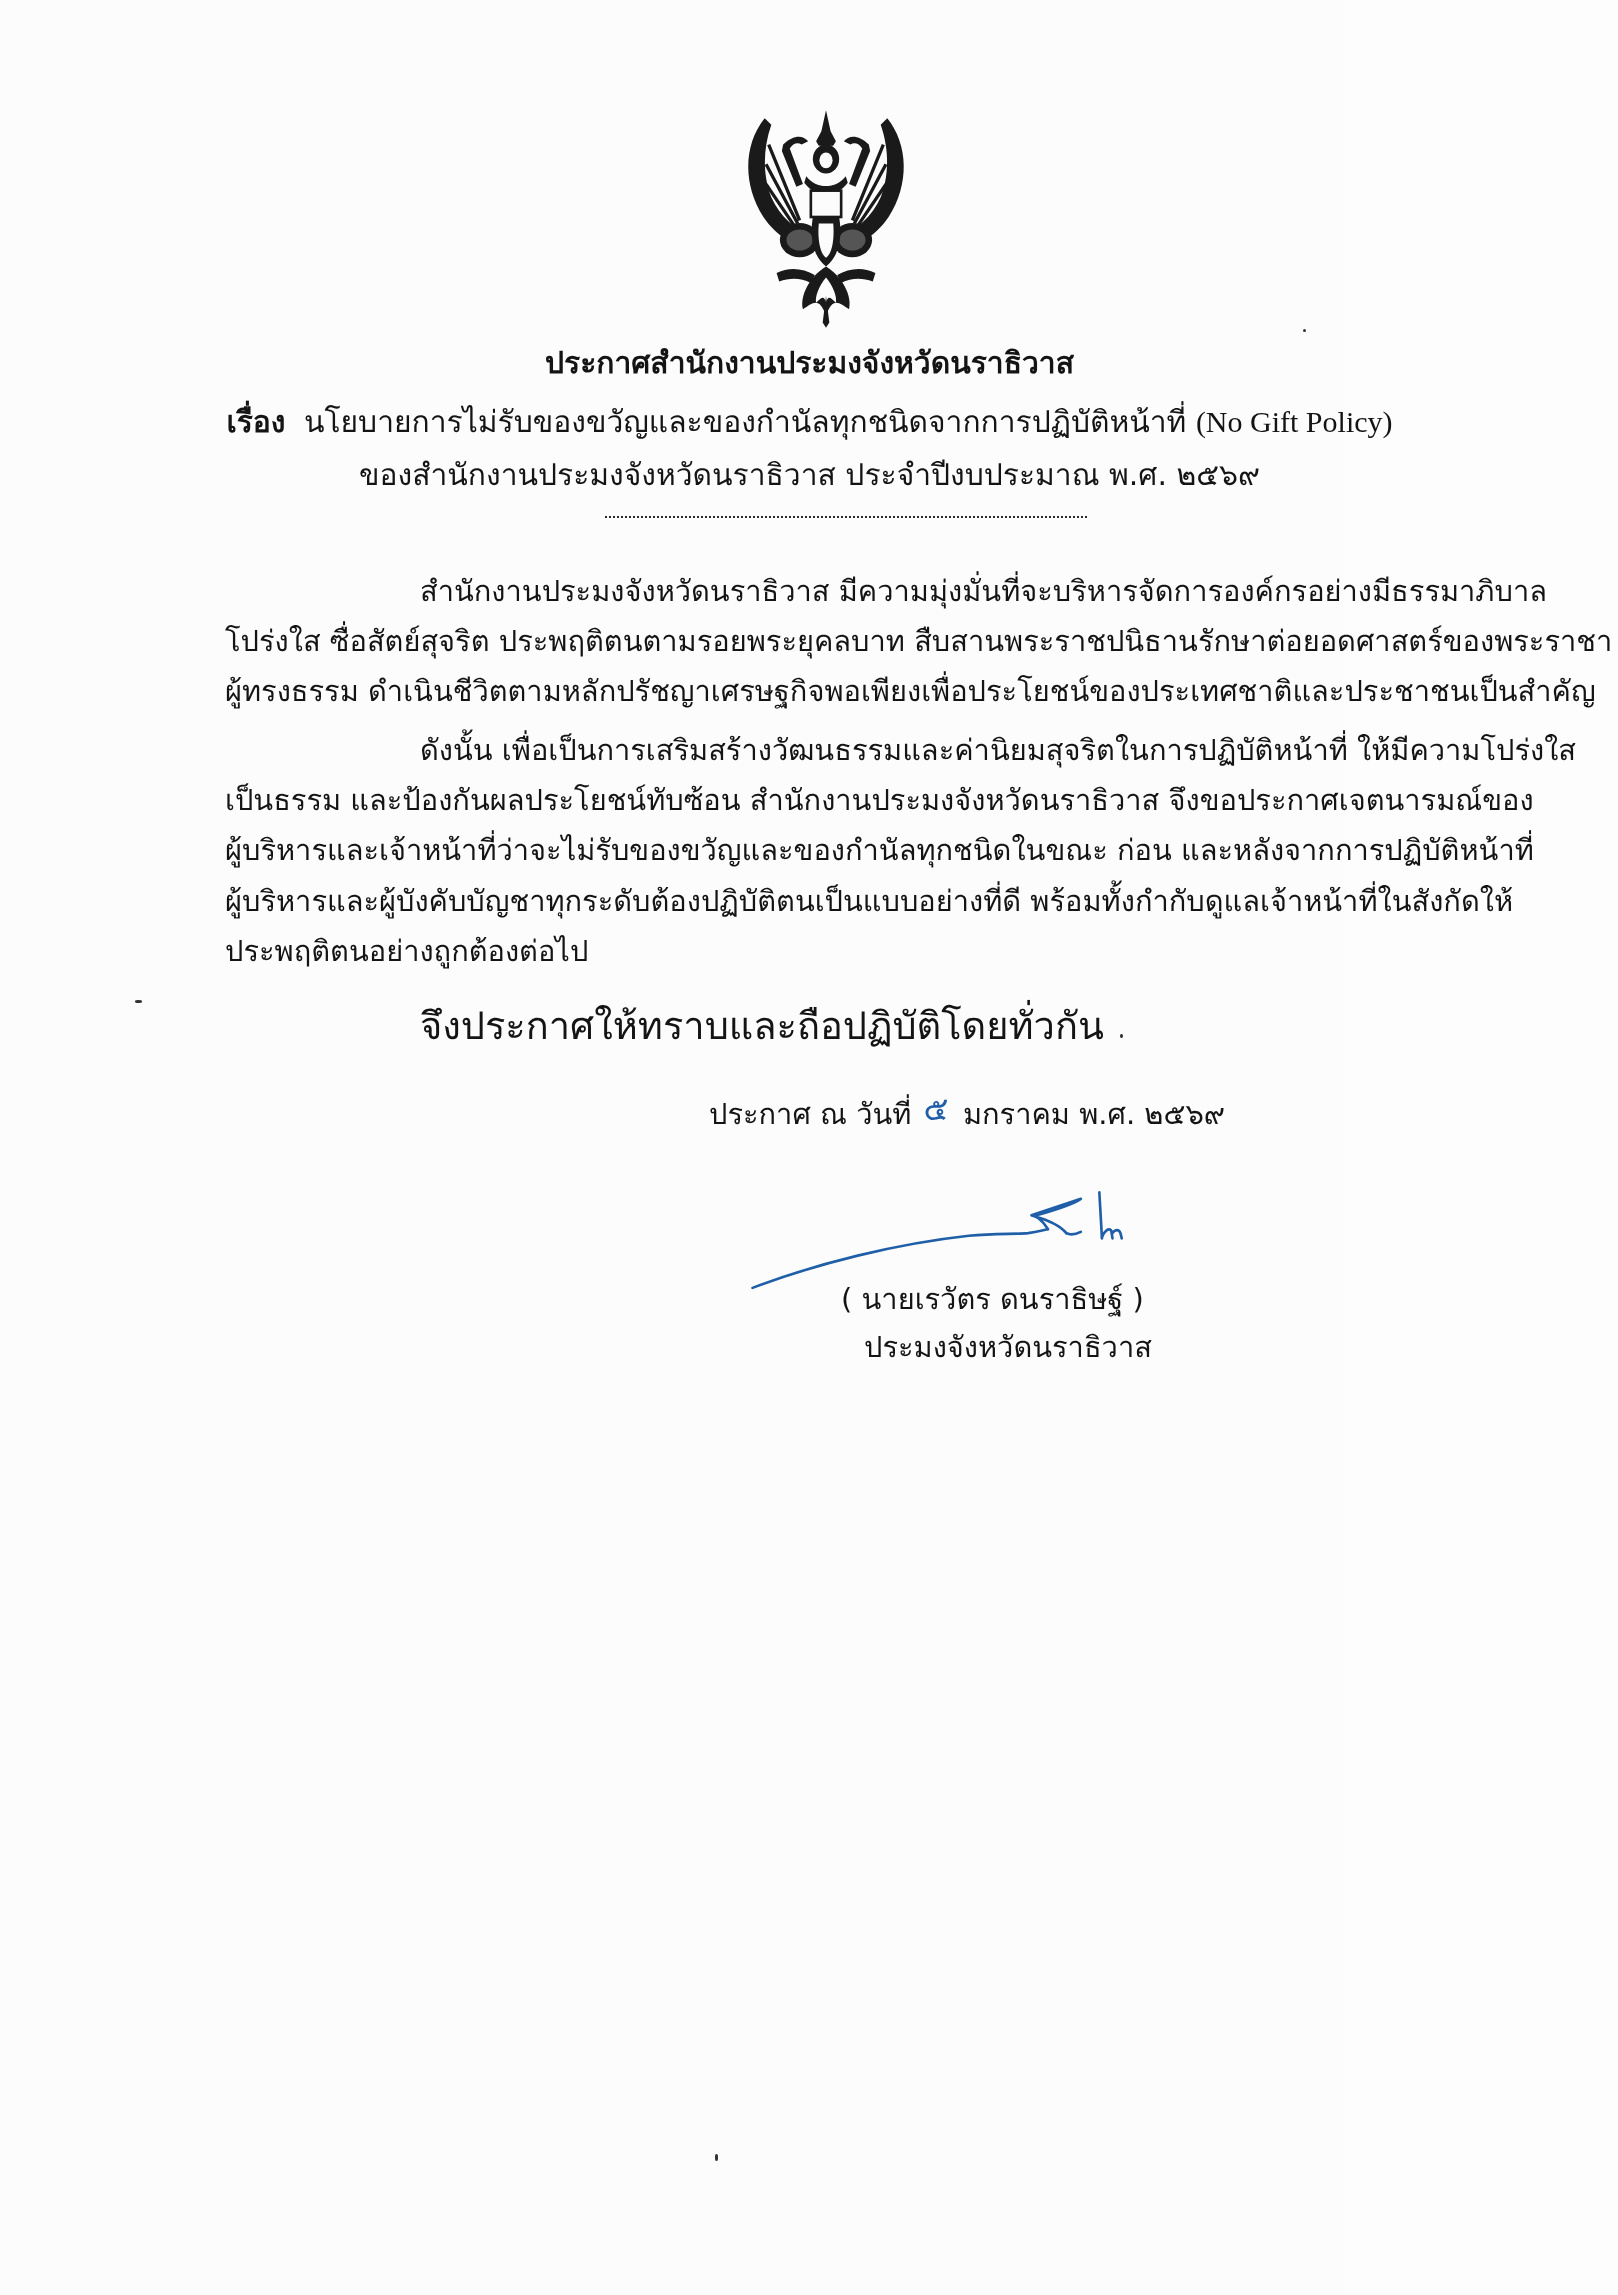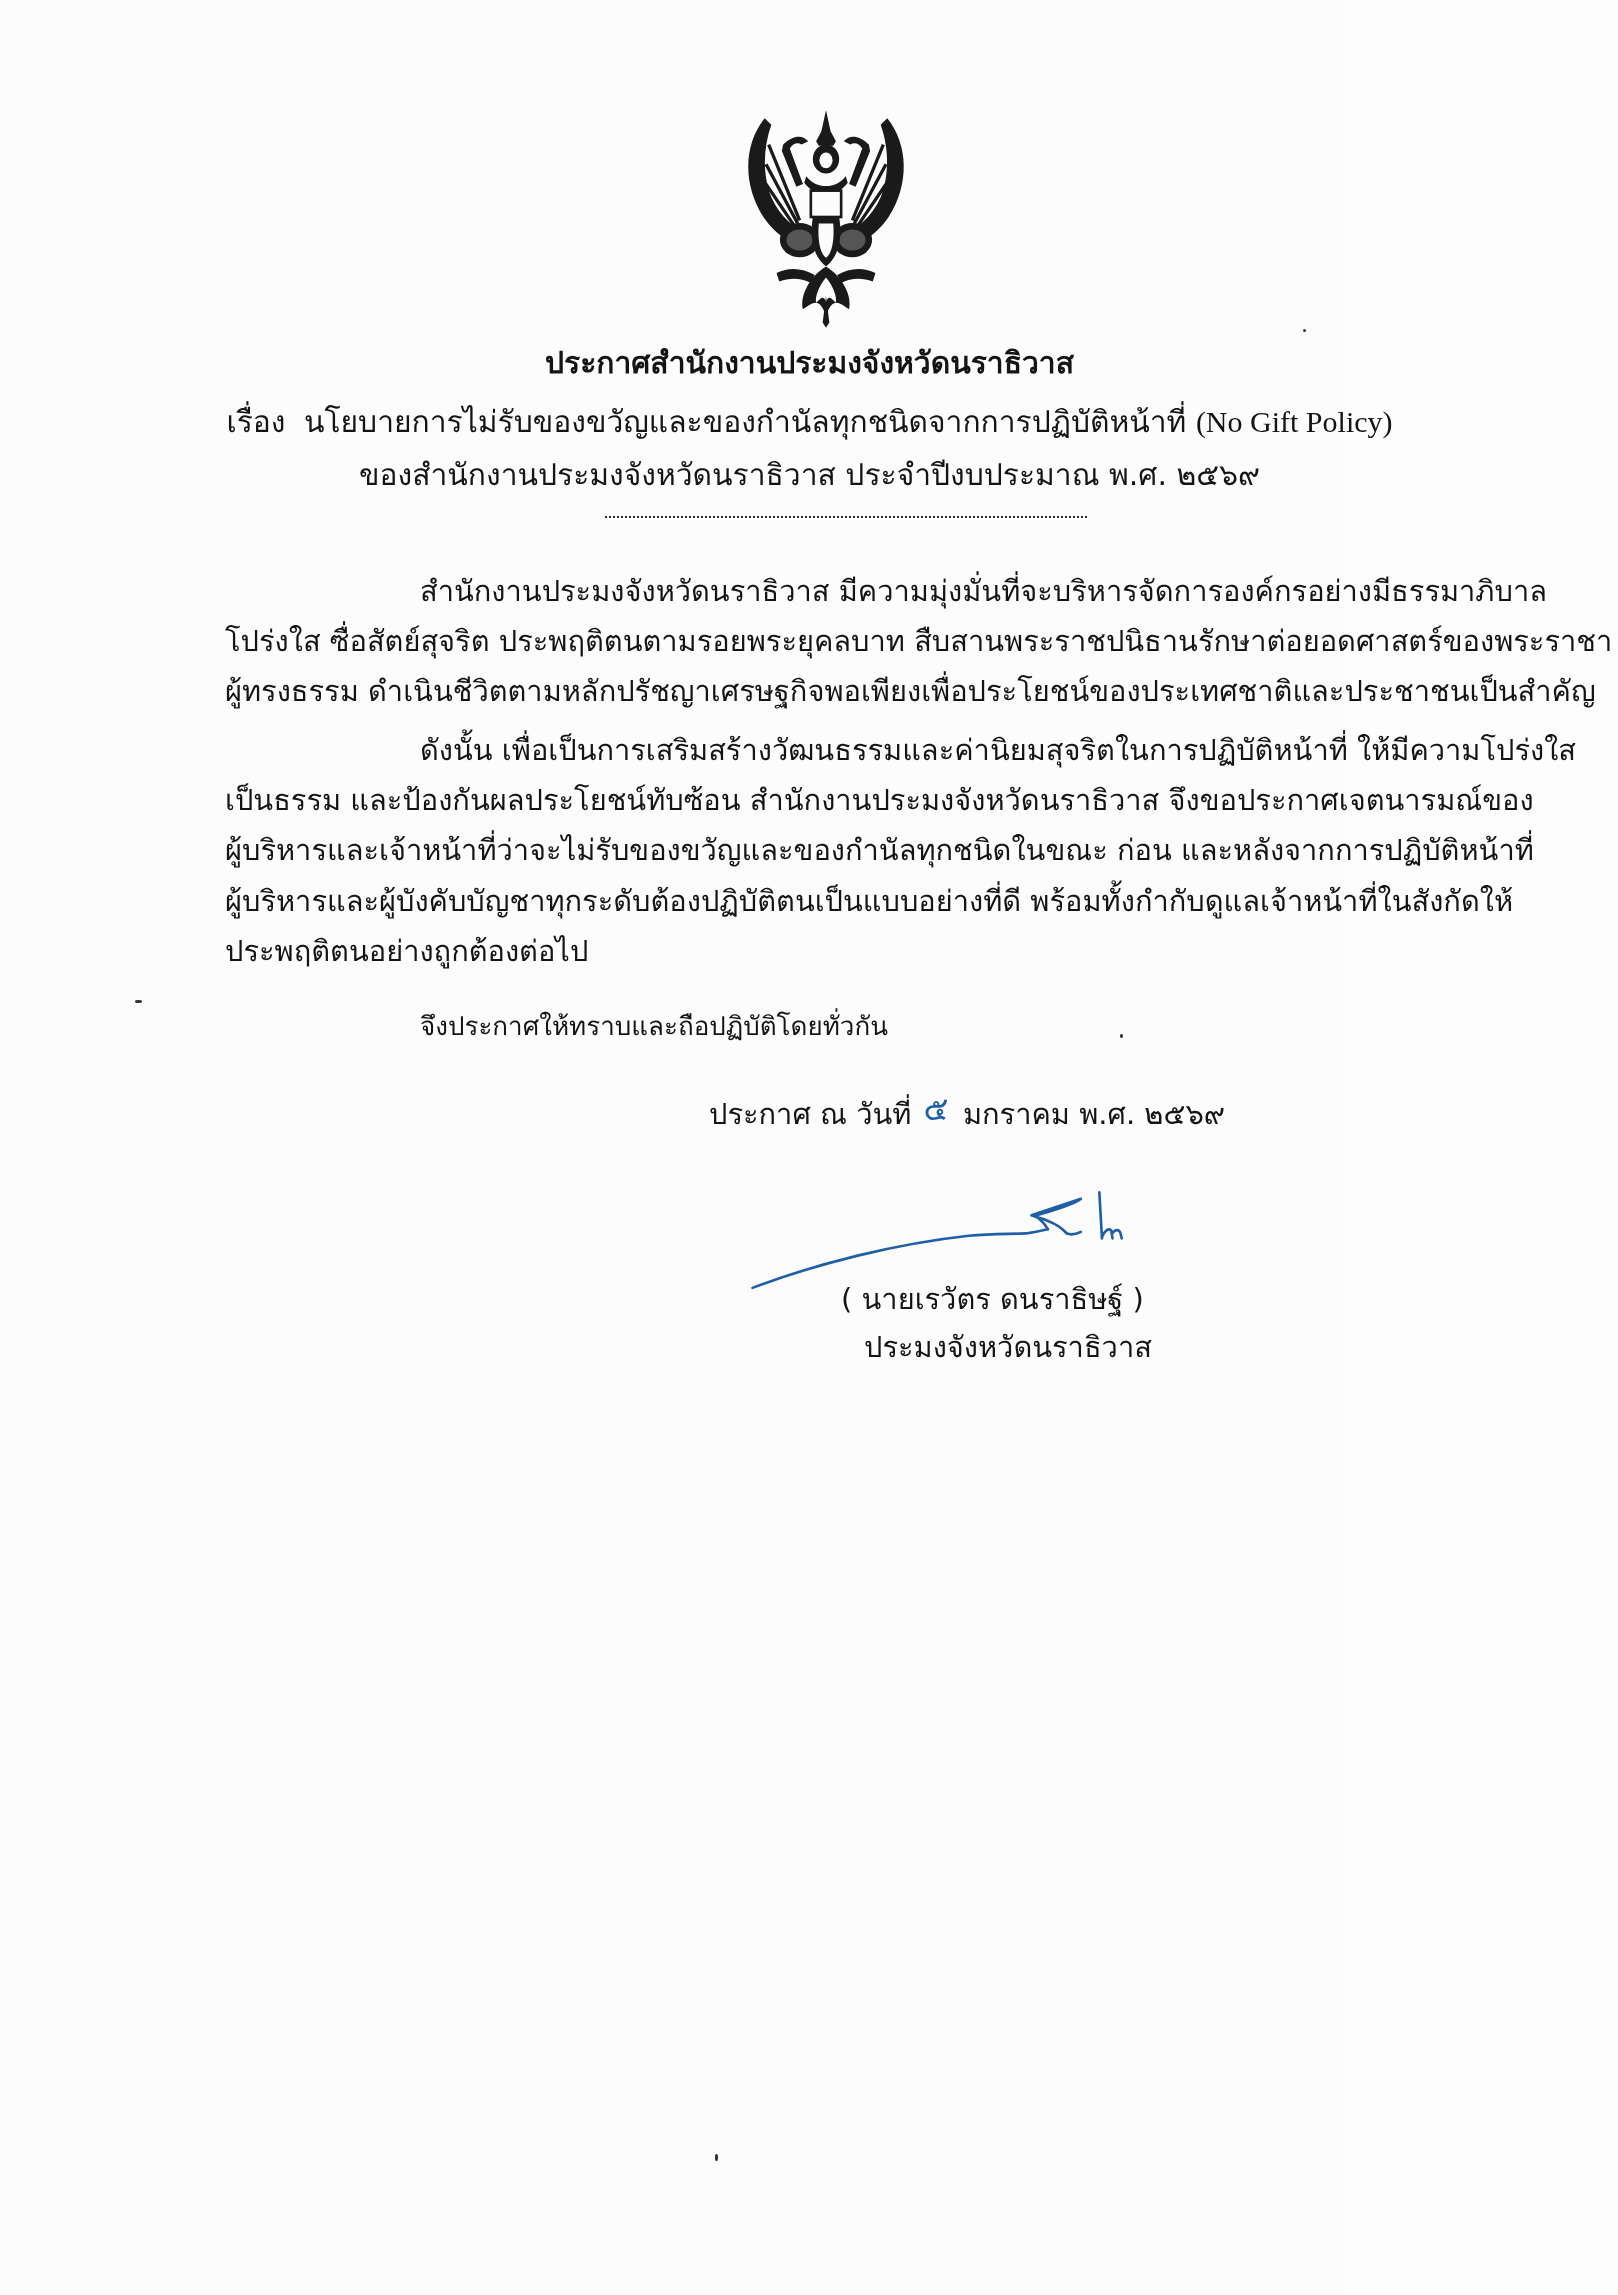--- a/index.html
+++ b/index.html
@@ -33,21 +33,21 @@
       position: absolute;
       left: 0;
       width: 1619px;
       text-align: center;
       white-space: nowrap;
       font-size: 30px;
       line-height: 40px;
     }
     .header-title { top: 343px; font-weight: bold; }
     .header-subject { top: 402px; }
-    .header-subject .subject-label { margin-right: 18.4px; }
+    .header-subject .subject-label { margin-right: 18.4px; font-weight: bold; }
     .header-subject .subject-en { font-family: Liberation Serif, serif; }
     .header-fiscal { top: 455px; }
     .dotted-rule {
       position: absolute;
       left: 605px;
       top: 516px;
       width: 482px;
       height: 0;
       border-top: 2.6px dotted #2a2a2a;
     }
@@ -67,21 +67,21 @@
       left: 420px;
       width: 1049px;
       text-align: justify;
       text-align-last: justify;
     }
     .para-line.last { text-align-last: left; }
     .closing {
       position: absolute;
       left: 420px;
       top: 1007px;
-      font-size: 26px;
+      font-size: 38px;
       line-height: 38px;
       white-space: nowrap;
     }
     .date-line {
       position: absolute;
       left: 709px;
       top: 1094px;
       font-size: 29px;
       line-height: 38px;
       white-space: nowrap;

